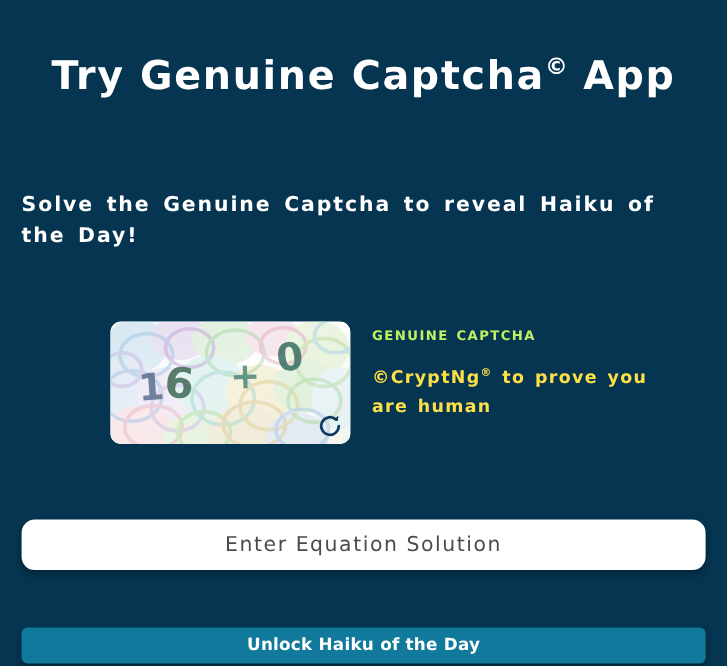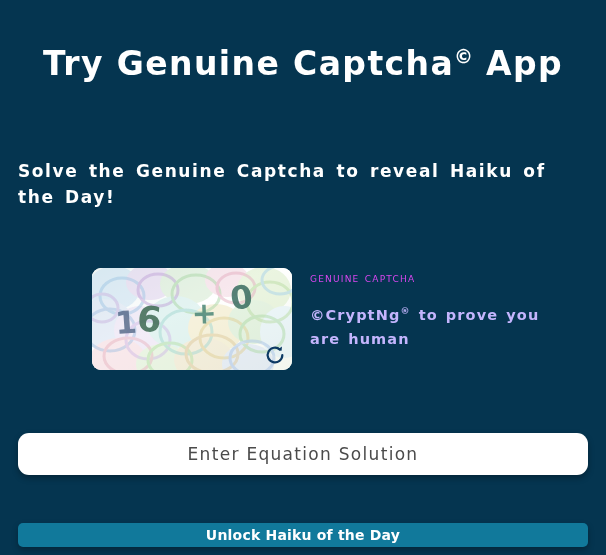--- a/index.html
+++ b/index.html
@@ -93,31 +93,31 @@
     z-index: 5;
   }
 
   .captcha-side {
     position: absolute;
     left: 218px;
     top: 2px;
     width: 240px;
   }
   .captcha-brand {
-    color: #d946ef;
-    font-size: 13px;
-    font-weight: normal;
+    color: #bef264;
+    font-size: 15px;
+    font-weight: bold;
     letter-spacing: 1.2px;
     font-variant: small-caps;
     text-transform: lowercase;
     line-height: 16px;
     margin-bottom: 13px;
   }
   .captcha-desc {
-    color: #c4b5fd;
+    color: #fde047;
     font-size: 14.5px;
     font-weight: bold;
     letter-spacing: 1.1px;
     line-height: 24px;
     word-spacing: 2px;
   }
   .captcha-desc .sup-r {
     font-size: 9px;
     vertical-align: super;
   }
@@ -147,21 +147,21 @@
     opacity: 1;
     letter-spacing: 1.3px;
   }
 
   
   .unlock-button {
     position: absolute;
     left: 18px;
     top: 508px;
     width: 570px;
-    height: 24px;
+    height: 30px;
     box-sizing: border-box;
     border: none;
     border-radius: 5px;
     background: #11799b;
     color: #ffffff;
     font-family: "DejaVu Sans", sans-serif;
     font-size: 14px;
     font-weight: bold;
     letter-spacing: 0.2px;
     cursor: pointer;

